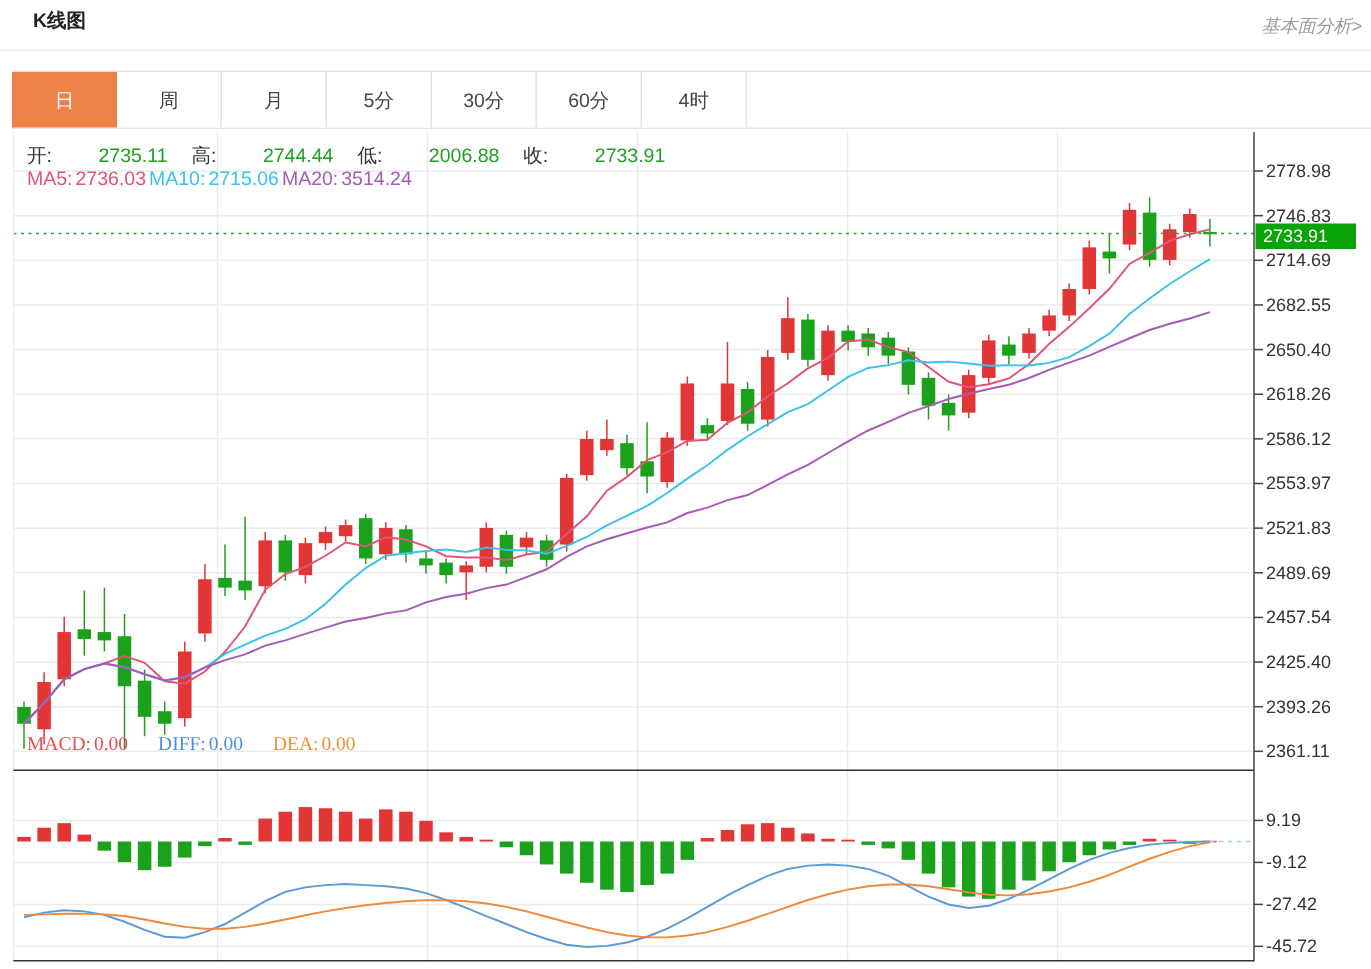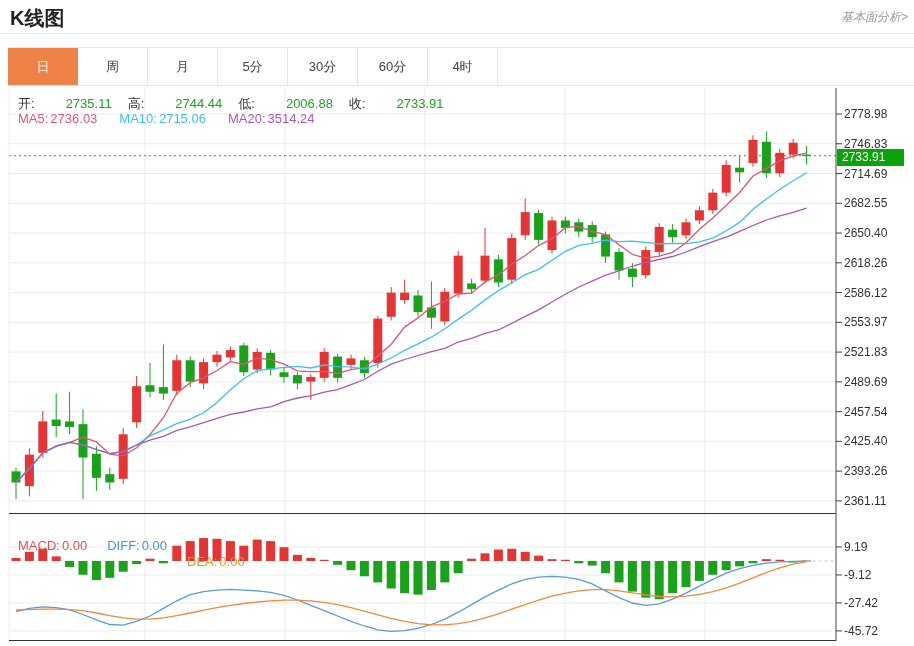--- a/index.html
+++ b/index.html
@@ -1,35 +1,35 @@
 <!DOCTYPE html>
 <html><head>
 <meta charset="utf-8">
 <style>
   html,body{margin:0;padding:0;background:#fff;}
   body{width:914px;height:646px;position:relative;overflow:hidden;
        font-family:"Liberation Sans",sans-serif;color:#333;}
   .abs{position:absolute;}
-  #page-title{left:10px;top:5px;font-size:20px;font-weight:bold;color:#222;}
+  #page-title{left:22px;top:5px;font-size:13px;font-weight:bold;color:#222;}
   #fund-link{right:6px;top:9px;font-size:12px;color:#999;cursor:pointer;font-style:italic;}
   #top-divider{top:33px;left:0;width:914px;height:1px;background:#e8e8e8;}
   #tabbar{left:8px;top:47px;width:906px;height:39px;display:flex;
           border-top:1px solid #e4e4e4;border-bottom:1px solid #e4e4e4;box-sizing:border-box;}
   .tab{width:70px;height:37px;line-height:37px;text-align:center;font-size:13px;color:#444;
        background:#fff;border-right:1px solid #e4e4e4;box-sizing:border-box;cursor:pointer;flex:none;}
   .tab.active{background:#ee8145;color:#fff;border-right:none;}
   #chart-svg{left:0;top:0;}
   .row{display:flex;font-size:13px;align-items:center;}
   #ohlc-row{left:18px;top:95px;gap:14px;}
   #ohlc-row .lbl{color:#333;}
   #ohlc-row .val{color:#21a121;margin-left:29px;}
-  #ma-row{left:18px;top:111px;gap:20px;}
+  #ma-row{left:18px;top:111px;gap:0;}
   .ma5{color:#e05577;} .ma10{color:#3bc2e8;} .ma20{color:#a75ab5;}
-  #macd-row{left:18px;top:522px;gap:18px;}
-  .macd-l{color:#e05050;} .diff-l{color:#4a90d9;} .dea-l{color:#ef9033;margin-top:32px;}
+  #macd-row{left:18px;top:488px;gap:18px;font-family:Liberation Serif, serif;}
+  .macd-l{color:#e05050;} .diff-l{color:#4a90d9;} .dea-l{color:#ef9033;}
   #price-tag{left:837px;top:149px;width:62px;height:17px;background:#0aa30a;color:#fff;
              font-size:12px;line-height:17px;padding-left:5px;}
   .pair span{margin-right:2px;}
 </style>
 </head>
 <body>
 
 <svg id="chart-svg" class="abs" width="914" height="646">
     <g>
       <line x1="9" y1="114" x2="836" y2="114" stroke="#ebebeb" stroke-width="1"></line>

